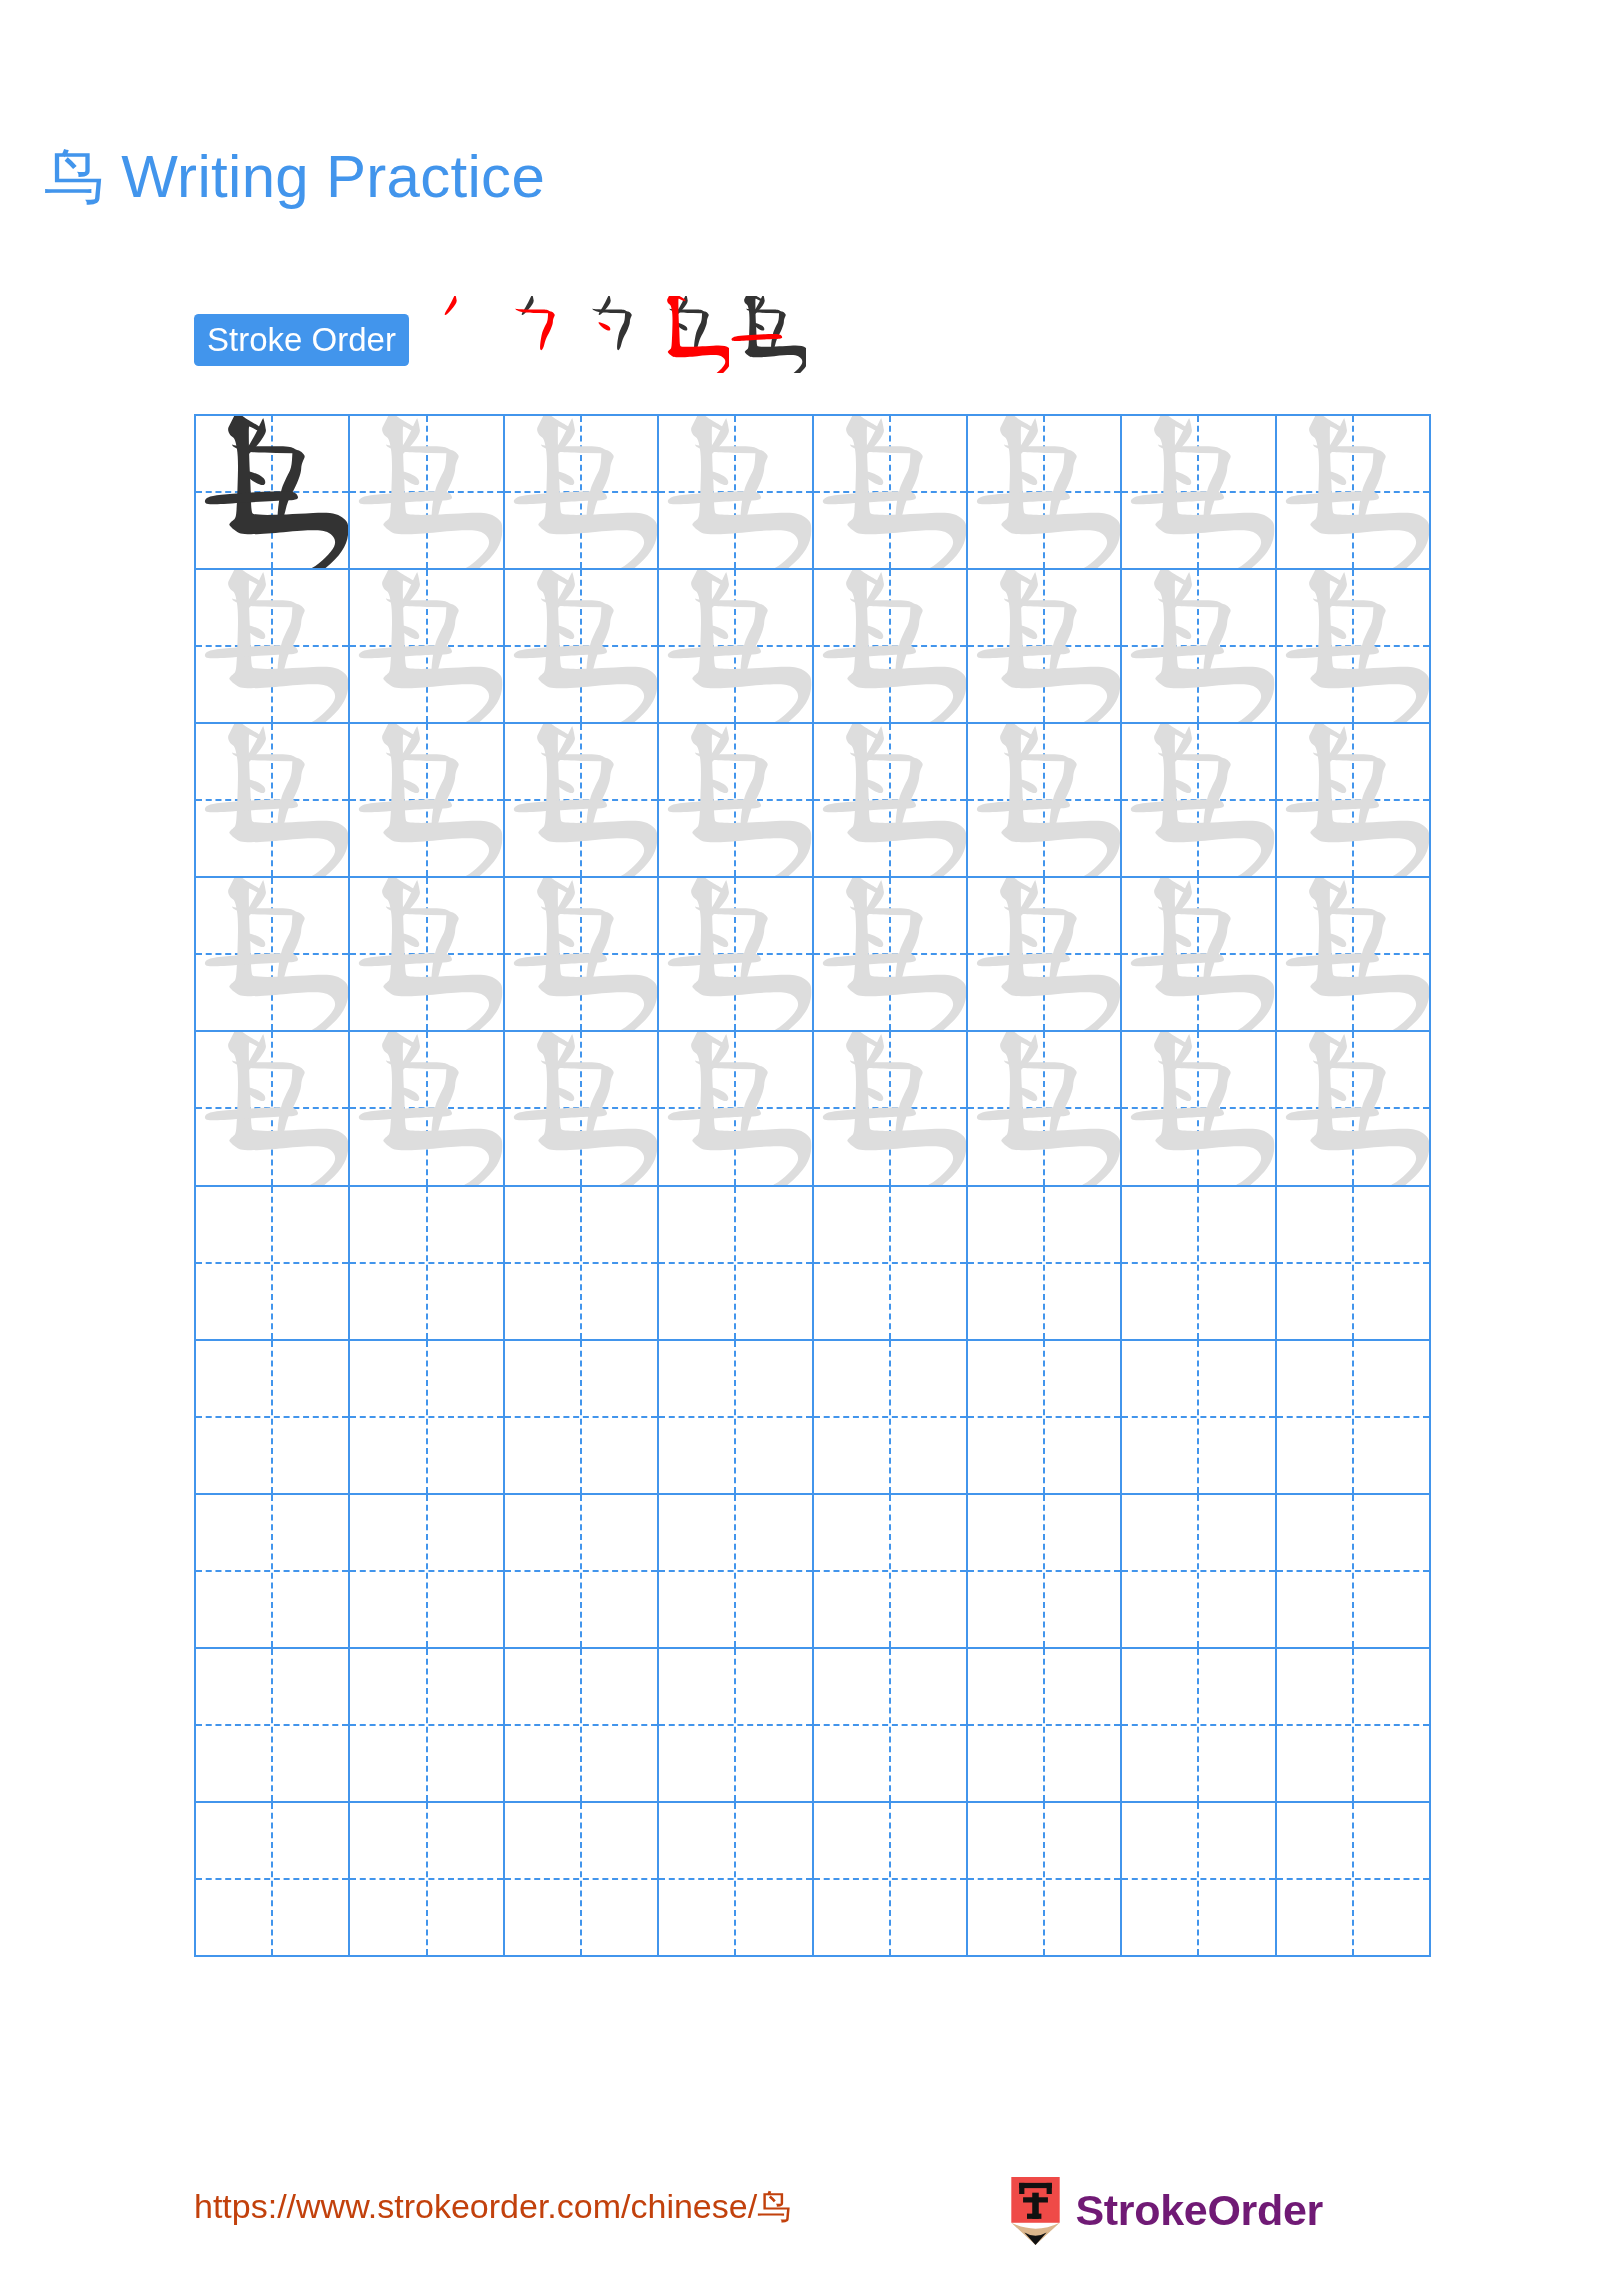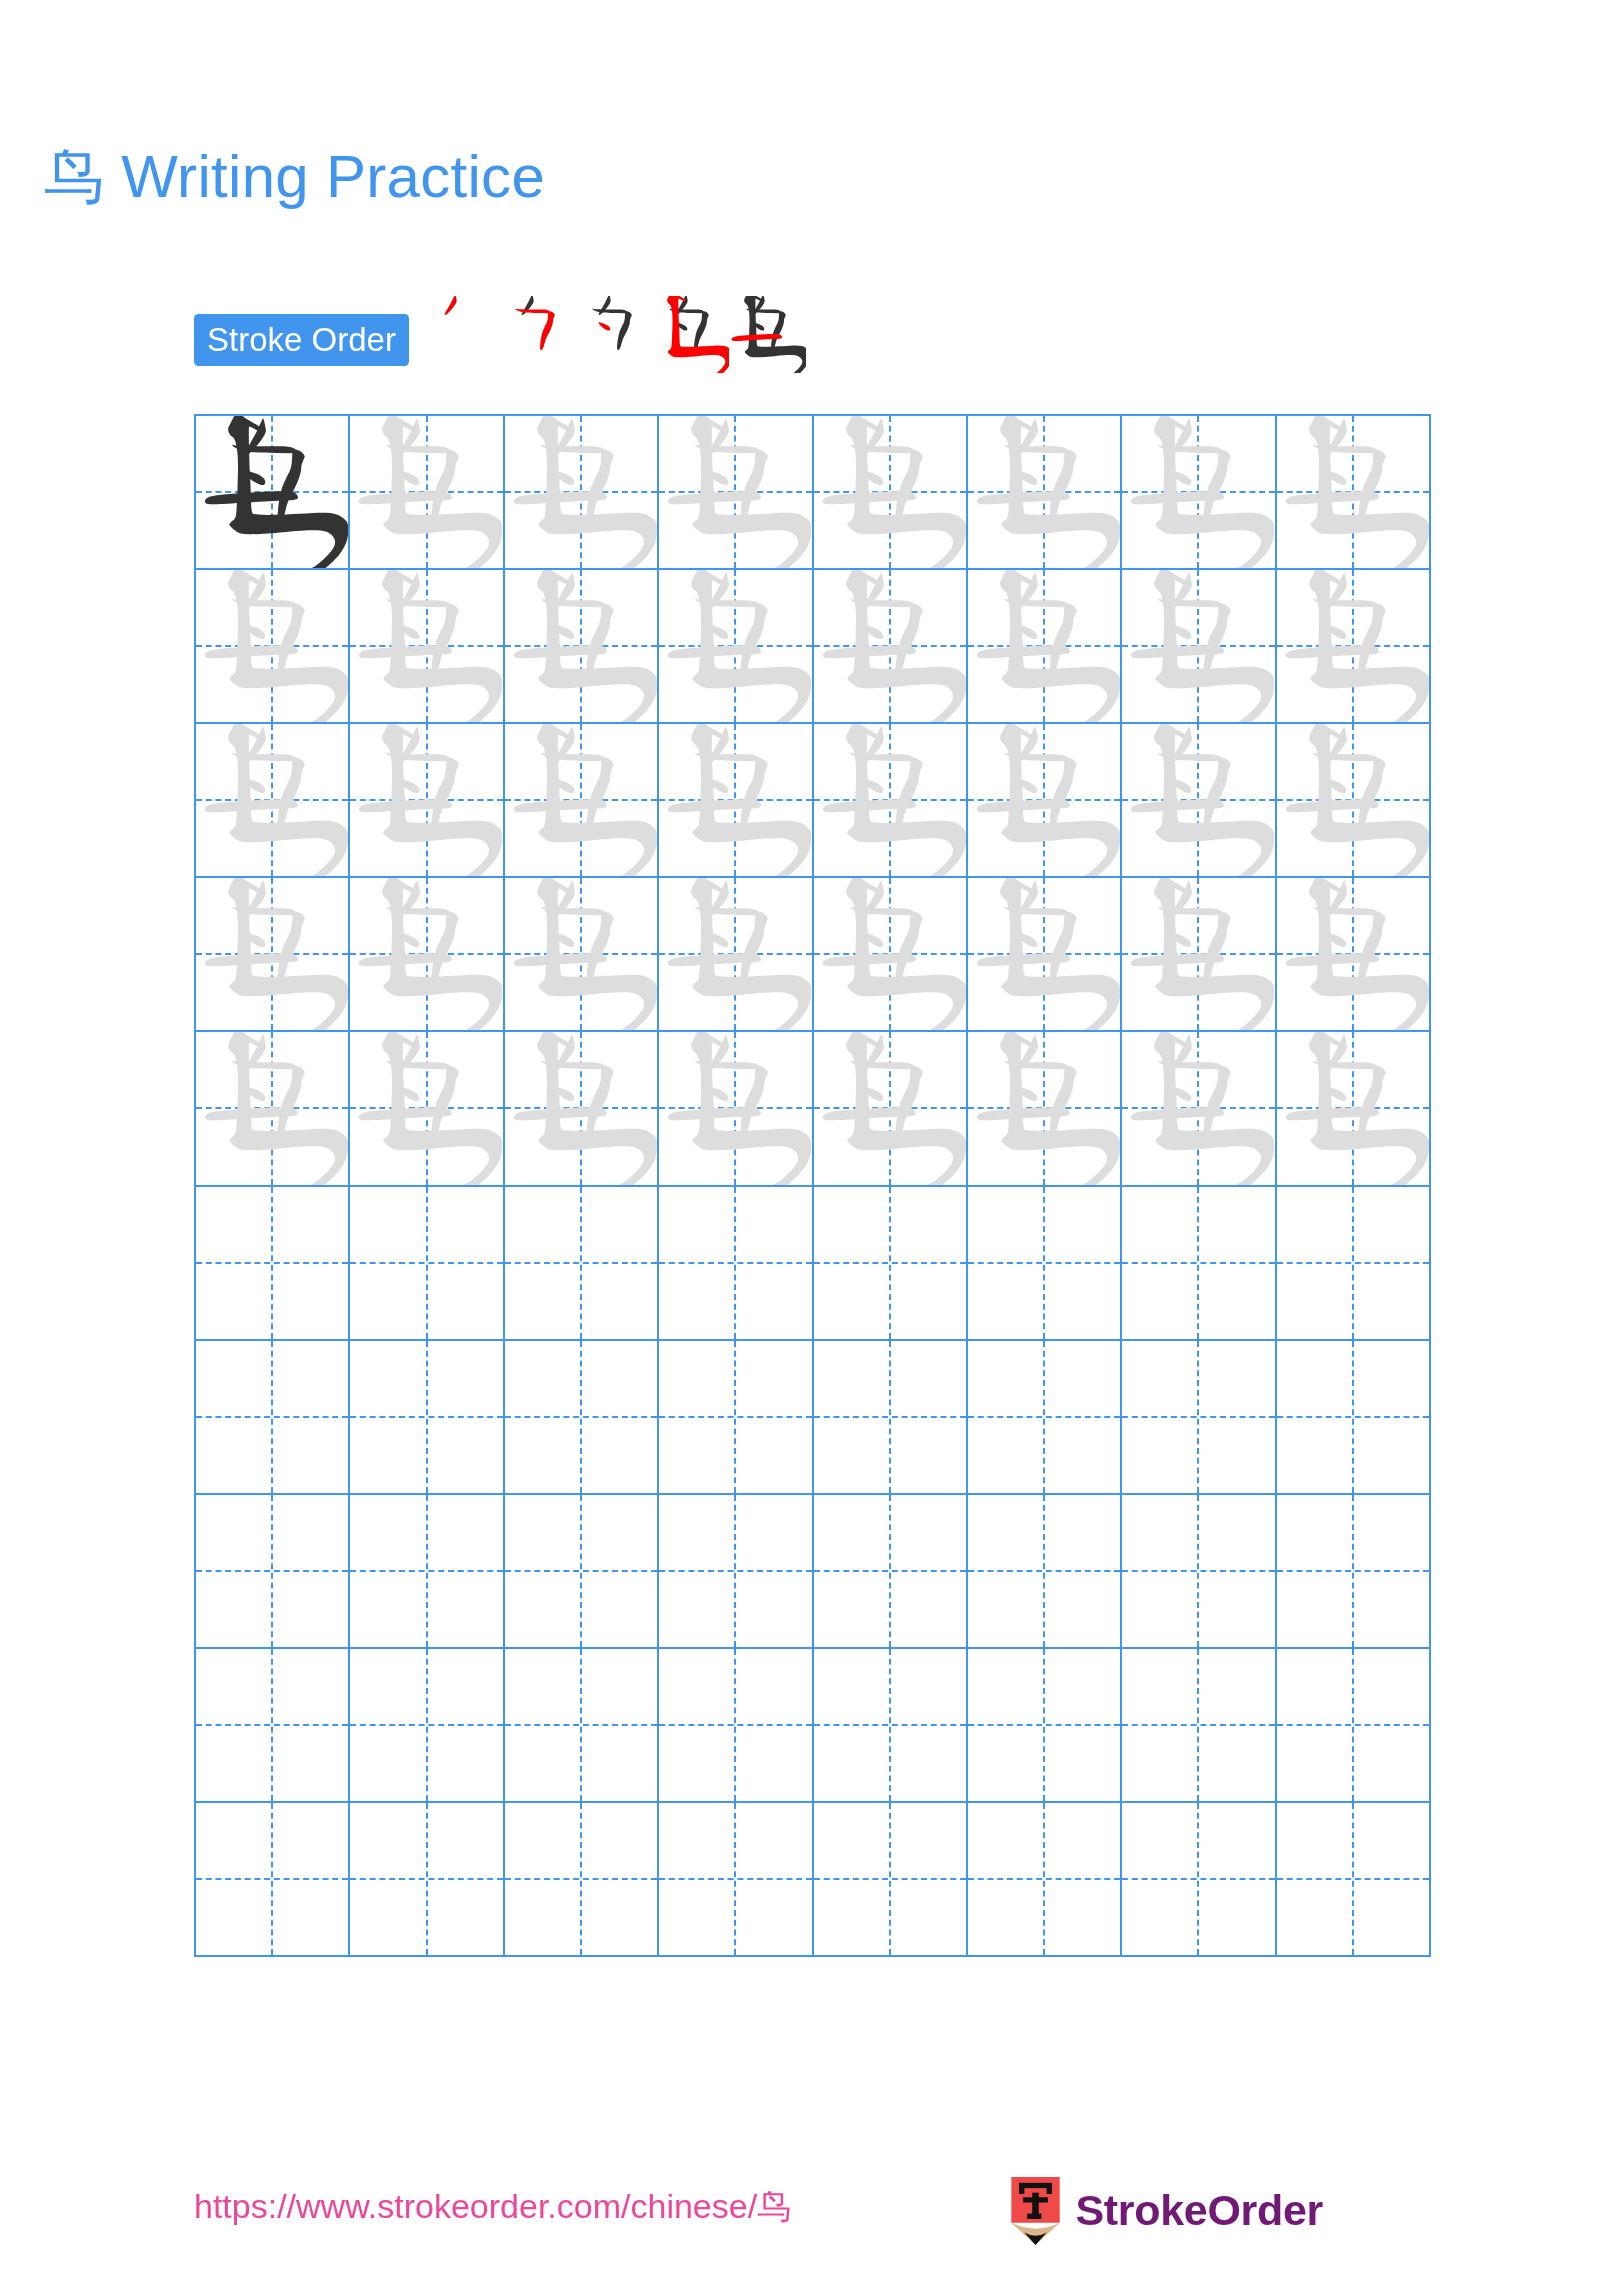--- a/index.html
+++ b/index.html
@@ -119,21 +119,21 @@
     width: 100%;
     height: 100%;
   }
 
   
   .footer-url {
     position: absolute;
     left: 194px;
     top: 2184px;
     font-size: 34px;
-    color: #ec4899;
+    color: #c2410c;
     text-decoration: none;
     white-space: nowrap;
   }
   .footer-brand {
     position: absolute;
     left: 1010px;
     top: 2171px;
     display: flex;
     align-items: center;
     height: 79px;

